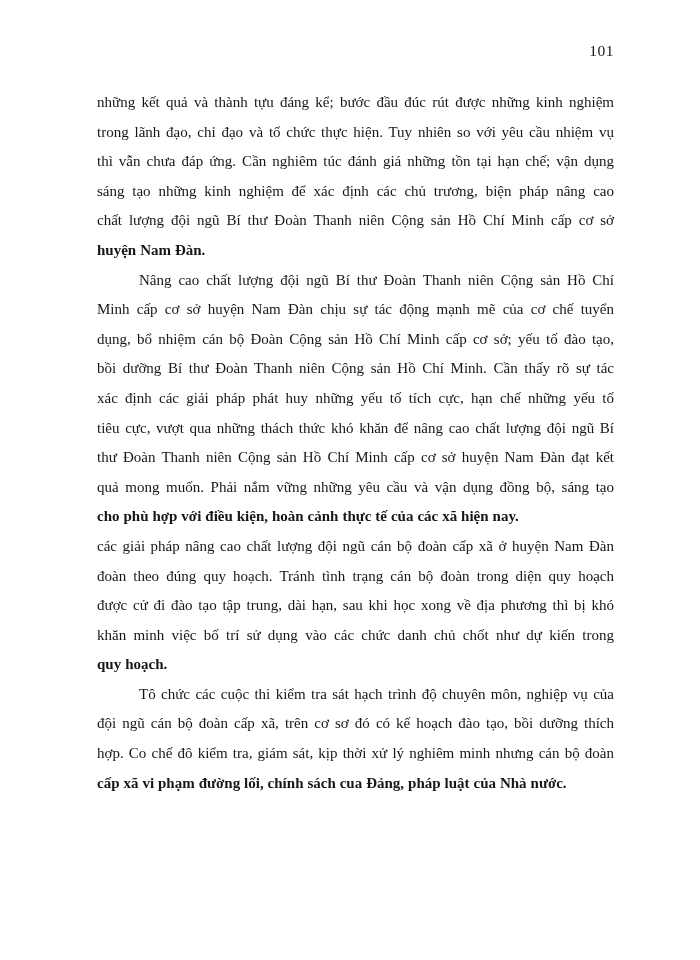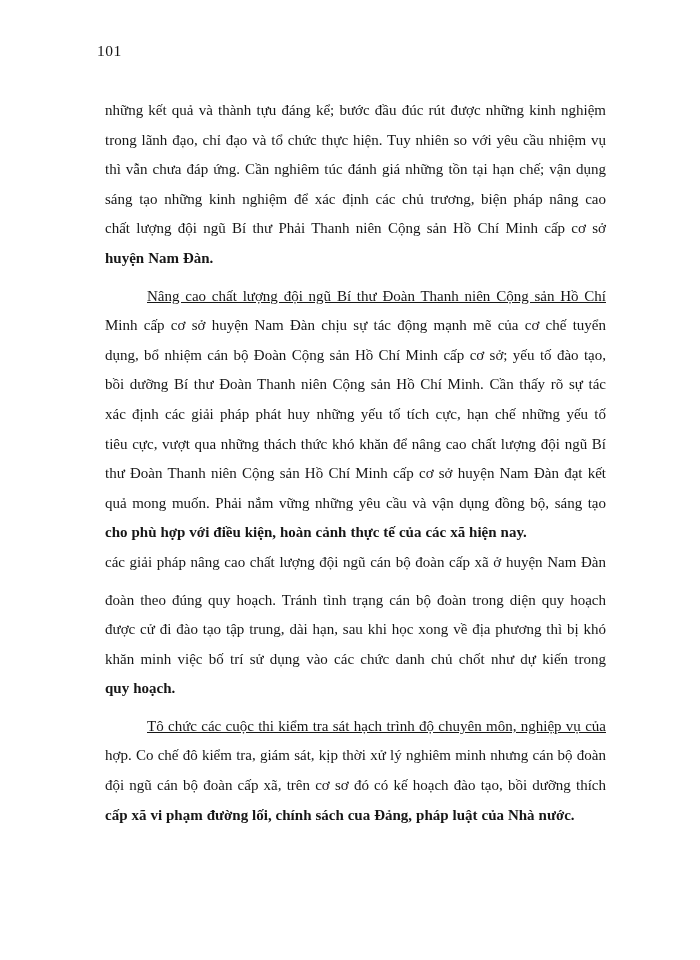--- a/index.html
+++ b/index.html
@@ -13,64 +13,63 @@
     position: relative;
     font-family: "Liberation Serif", "DejaVu Serif", serif;
     color: #161616;
     overflow: hidden;
   }
   .page-number {
     position: absolute;
     left: 97px;
     top: 42px;
     width: 517px;
-    text-align: left;
+    text-align: right;
     font-size: 15.5px;
     letter-spacing: 0.5px;
   }
   .content {
     position: absolute;
     left: 97px;
     top: 88px;
     width: 517px;
   }
   .paragraph {
-    margin: 8px;
+    margin: 0;
     padding: 0;
   }
   .line {
     font-size: 15px;
     line-height: 29.6px;
     height: 29.6px;
     text-align: justify;
     text-align-last: justify;
     overflow: visible;
     word-spacing: 0.2px;
   }
   .line.first-indent {
     text-indent: 42px;
-    text-decoration: underline;
   }
   .line.last {
     text-align-last: left;
     font-weight: bold;
   }
 </style>
 </head>
 <body>
 
 <div class="page-number">101</div>
 
 <div class="content" id="content">
     <div class="paragraph">
       <div class="line">những kết quả và thành tựu đáng kể; bước đầu đúc rút được những kinh nghiệm</div>
       <div class="line">trong lãnh đạo, chỉ đạo và tổ chức thực hiện. Tuy nhiên so với yêu cầu nhiệm vụ</div>
       <div class="line">thì vẫn chưa đáp ứng. Cần nghiêm túc đánh giá những tồn tại hạn chế; vận dụng</div>
       <div class="line">sáng tạo những kinh nghiệm để xác định các chủ trương, biện pháp nâng cao</div>
-      <div class="line">chất lượng đội ngũ Bí thư Phải Thanh niên Cộng sản Hồ Chí Minh cấp cơ sở</div>
+      <div class="line">chất lượng đội ngũ Bí thư Đoàn Thanh niên Cộng sản Hồ Chí Minh cấp cơ sở</div>
       <div class="line last">huyện Nam Đàn.</div>
     </div>
     <div class="paragraph">
       <div class="line first-indent">Nâng cao chất lượng đội ngũ Bí thư Đoàn Thanh niên Cộng sản Hồ Chí</div>
       <div class="line">Minh cấp cơ sở huyện Nam Đàn chịu sự tác động mạnh mẽ của cơ chế tuyển</div>
       <div class="line">dụng, bổ nhiệm cán bộ Đoàn Cộng sản Hồ Chí Minh cấp cơ sở; yếu tố đào tạo,</div>
       <div class="line">bồi dưỡng Bí thư Đoàn Thanh niên Cộng sản Hồ Chí Minh. Cần thấy rõ sự tác</div>
       <div class="line">xác định các giải pháp phát huy những yếu tố tích cực, hạn chế những yếu tố</div>
       <div class="line">tiêu cực, vượt qua những thách thức khó khăn để nâng cao chất lượng đội ngũ Bí</div>
       <div class="line">thư Đoàn Thanh niên Cộng sản Hồ Chí Minh cấp cơ sở huyện Nam Đàn đạt kết</div>
@@ -79,17 +78,17 @@
       <div class="line">các giải pháp nâng cao chất lượng đội ngũ cán bộ đoàn cấp xã ở huyện Nam Đàn</div>
     </div>
     <div class="paragraph">
       <div class="line">đoàn theo đúng quy hoạch. Tránh tình trạng cán bộ đoàn trong diện quy hoạch</div>
       <div class="line">được cử đi đào tạo tập trung, dài hạn, sau khi học xong về địa phương thì bị khó</div>
       <div class="line">khăn minh việc bố trí sử dụng vào các chức danh chủ chốt như dự kiến trong</div>
       <div class="line last">quy hoạch.</div>
     </div>
     <div class="paragraph">
       <div class="line first-indent">Tô chức các cuộc thi kiểm tra sát hạch trình độ chuyên môn, nghiệp vụ của</div>
+      <div class="line">đội ngũ cán bộ đoàn cấp xã, trên cơ sơ đó có kế hoạch đào tạo, bồi dưỡng thích</div>
       <div class="line">hợp. Co chế đô kiểm tra, giám sát, kịp thời xử lý nghiêm minh nhưng cán bộ đoàn</div>
-      <div class="line">đội ngũ cán bộ đoàn cấp xã, trên cơ sơ đó có kế hoạch đào tạo, bồi dưỡng thích</div>
       <div class="line last">cấp xã vi phạm đường lối, chính sách cua Đảng, pháp luật của Nhà nước.</div>
     </div>
   </div>
 
 </body></html>

